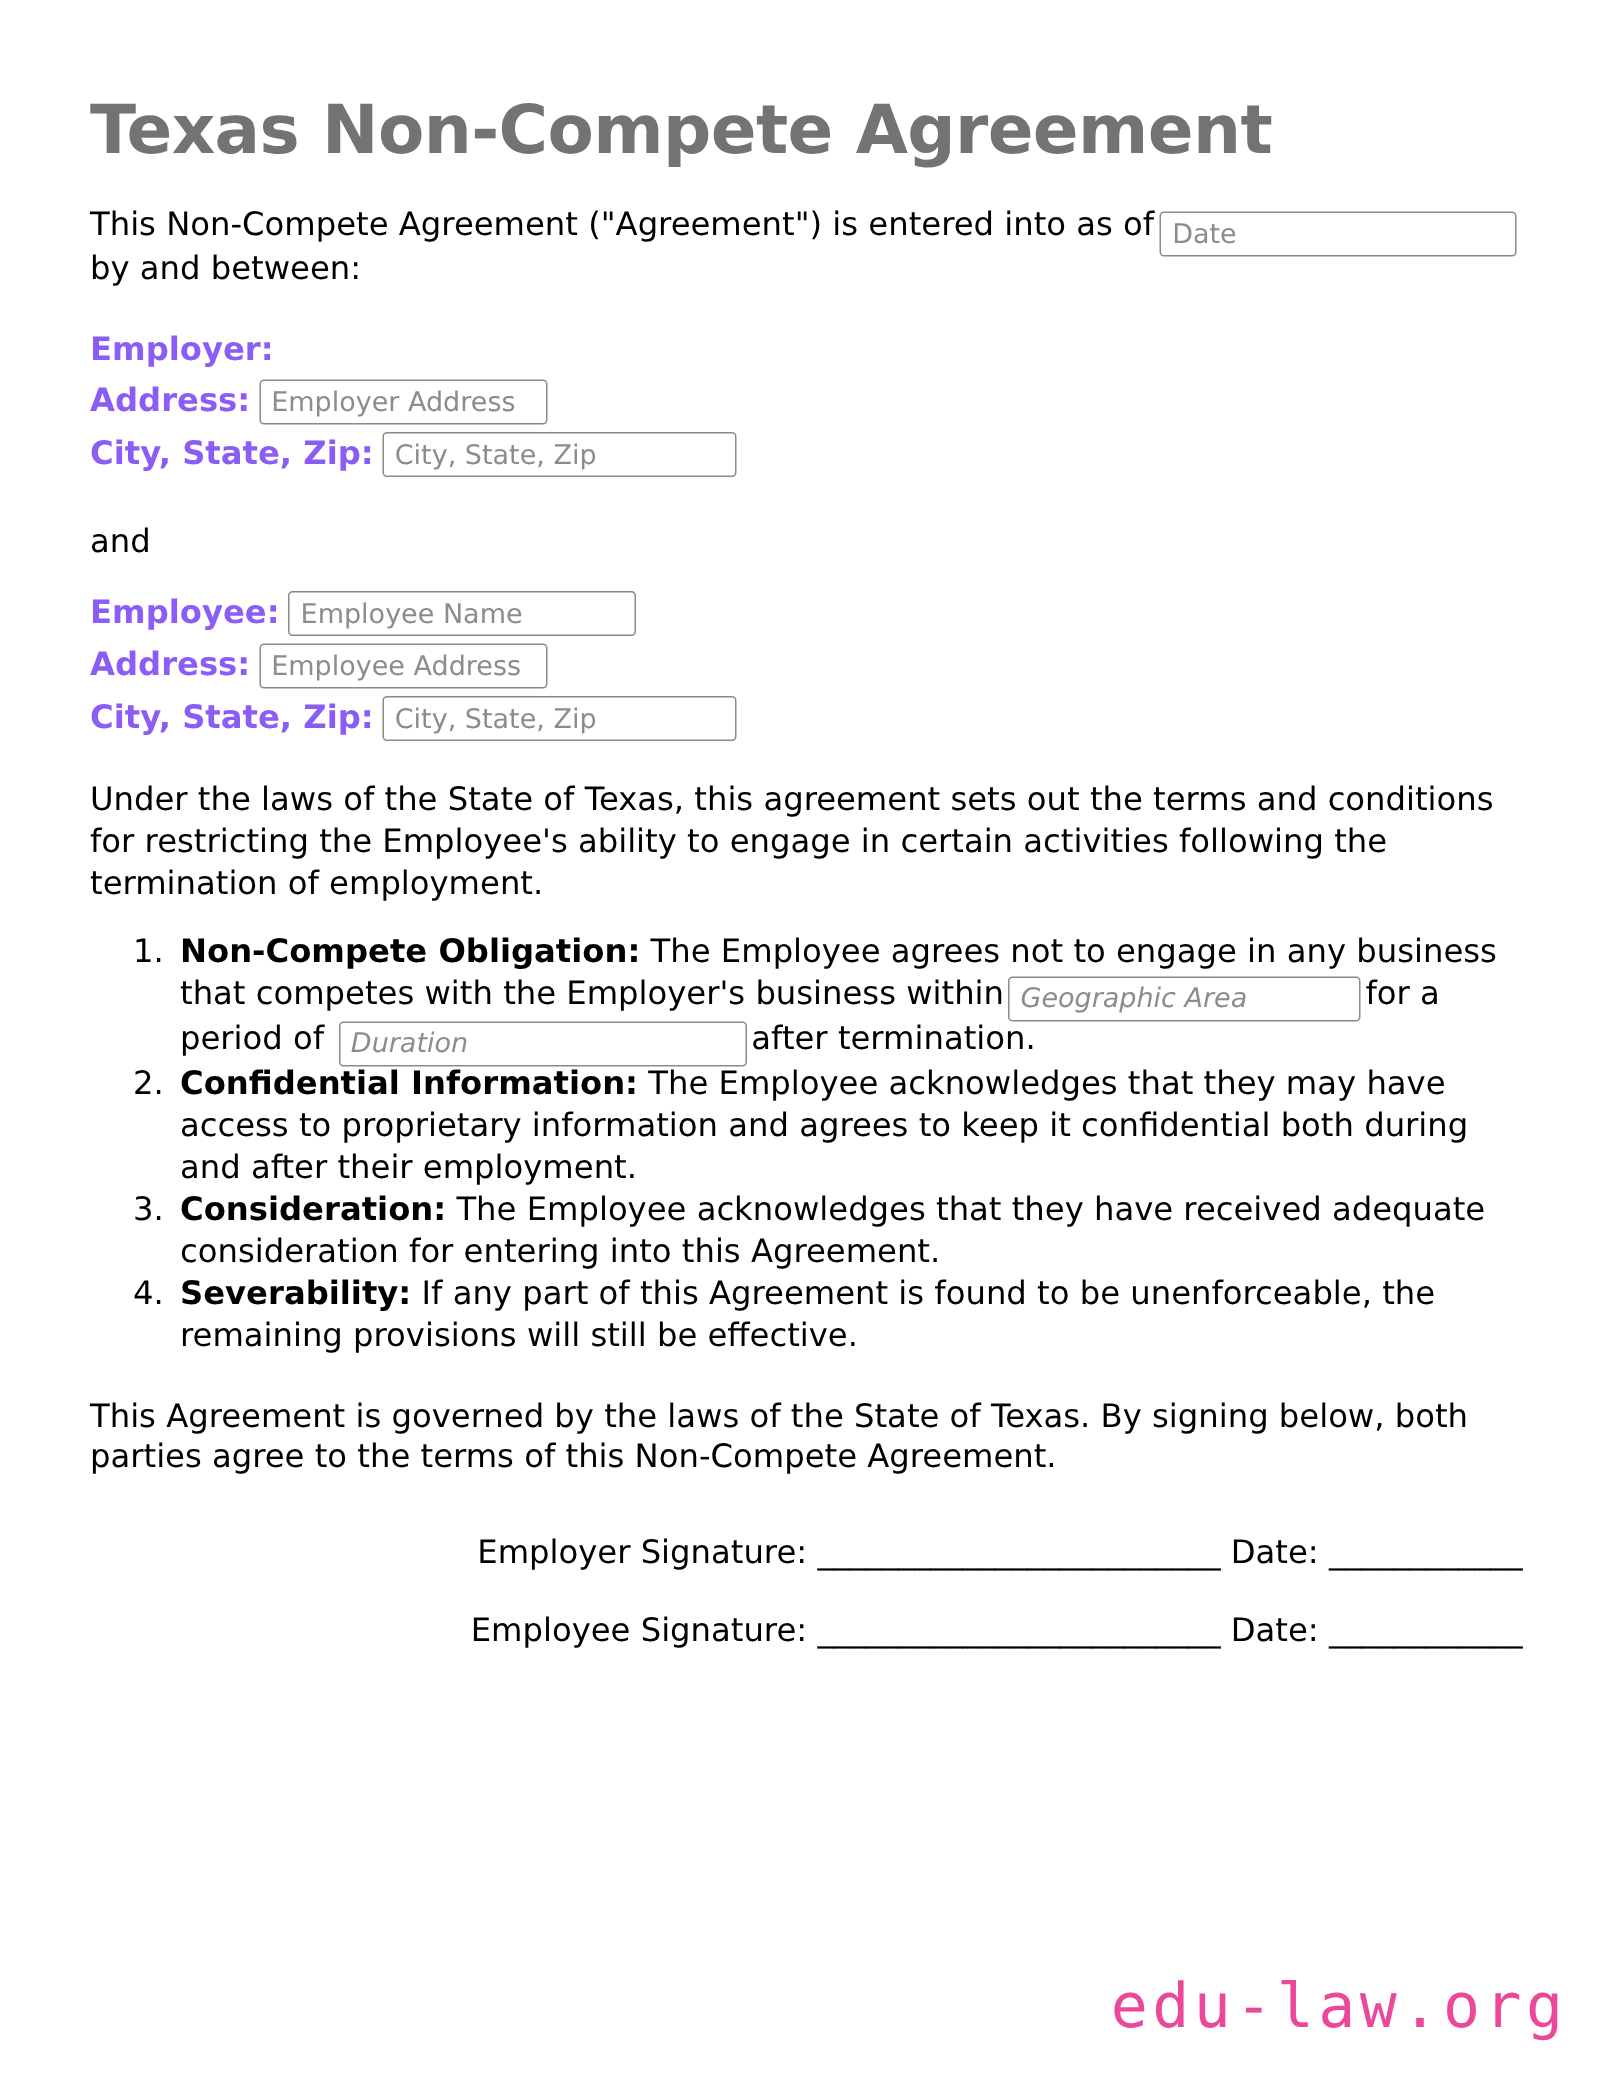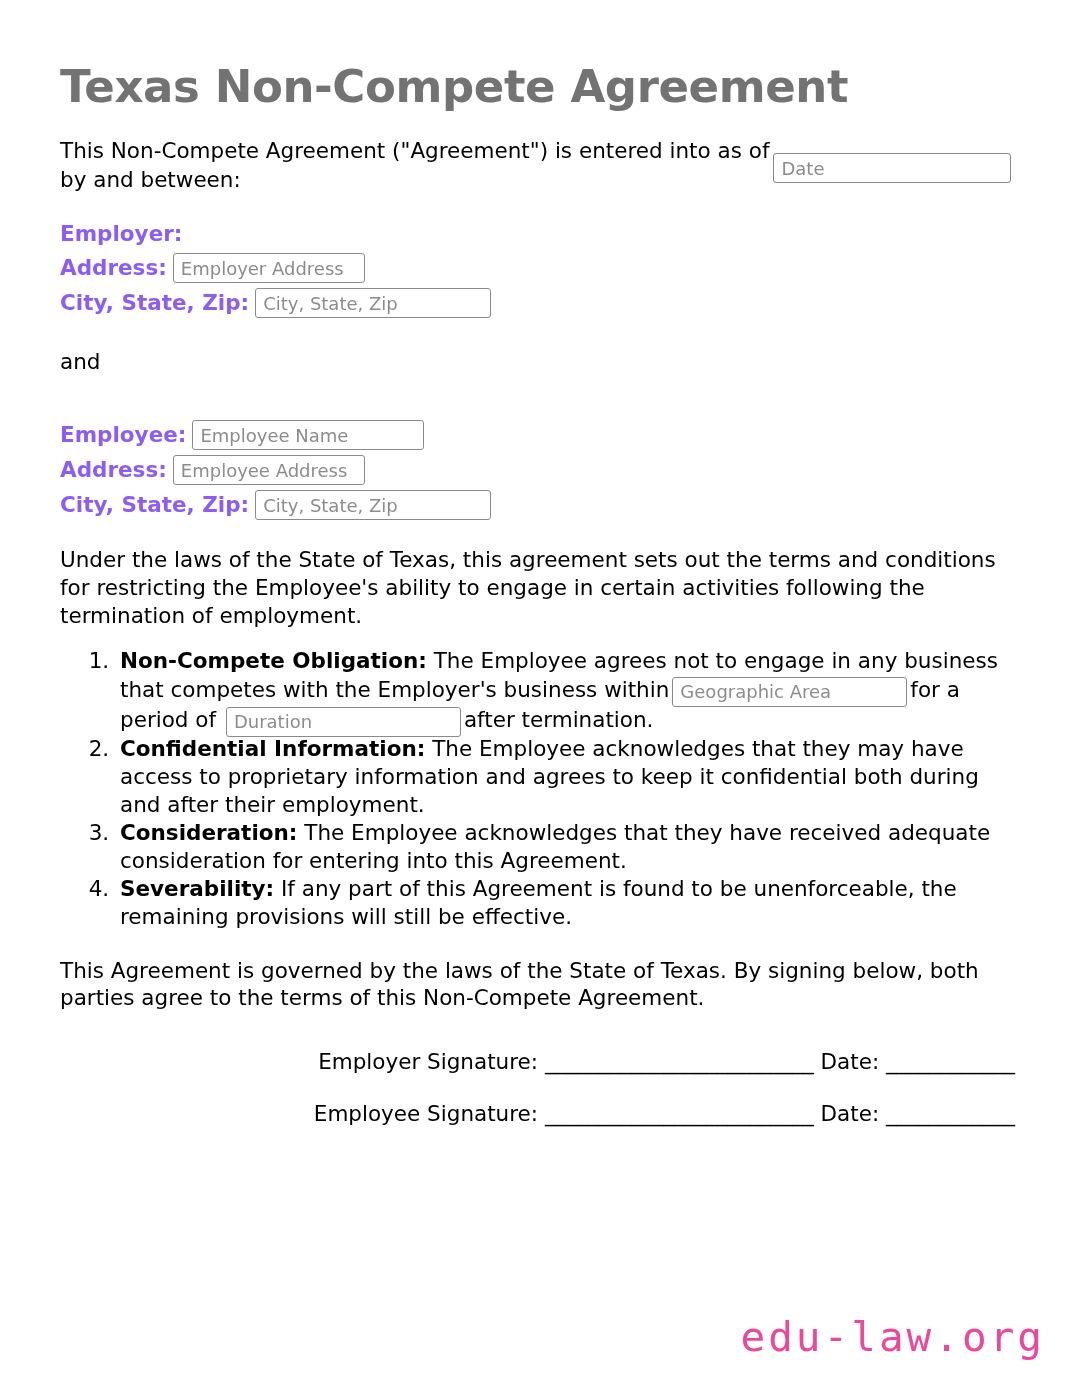--- a/index.html
+++ b/index.html
@@ -46,21 +46,21 @@
     color: #000;
   }
   p.block {
     font-size: 21.5px;
     line-height: 1.30;
     margin: 26px 0 0 0;
   }
   p.and-line {
     font-size: 21.5px;
     line-height: 1.30;
-    margin: 30px 0 44px 0;
+    margin: 30px 0 18px 0;
   }
 
   .field-row {
     display: flex;
     align-items: center;
     margin: 0 0 5px 0;
     white-space: nowrap;
   }
   .field-label {
     font-size: 21.5px;
@@ -86,25 +86,25 @@
   input.txt::placeholder {
     color: #8c8c8c;
     opacity: 1;
   }
 
   .w-date { width: 238px; }
   .w-name { width: 232px; }
   .w-addr { width: 192px; }
   .w-city { width: 236px; }
   .w-geo  { width: 235px; }
-  .w-dur  { width: 235px; }
+  .w-dur  { width: 272px; }
 
   .inline-date {
     position: relative;
-    top: 17px;
+    top: 5px;
     margin-left: 4px;
   }
 
   ol.clauses {
     margin: 17px 0 0 0;
     padding-left: 56px;
     font-size: 21.5px;
     line-height: 1.30;
   }
   ol.clauses > li {
@@ -112,20 +112,21 @@
     padding-left: 4px;
   }
   ol.clauses > li .lead {
     font-weight: bold;
   }
 
   .inline-input {
     position: relative;
     top: 2px;
     margin: 0 3px;
+    font-style: italic;
   }
 
   .sig-block {
     margin-top: 36px;
     text-align: right;
   }
   .sig-row {
     font-size: 21.5px;
     line-height: 1.30;
     margin-bottom: 24px;

